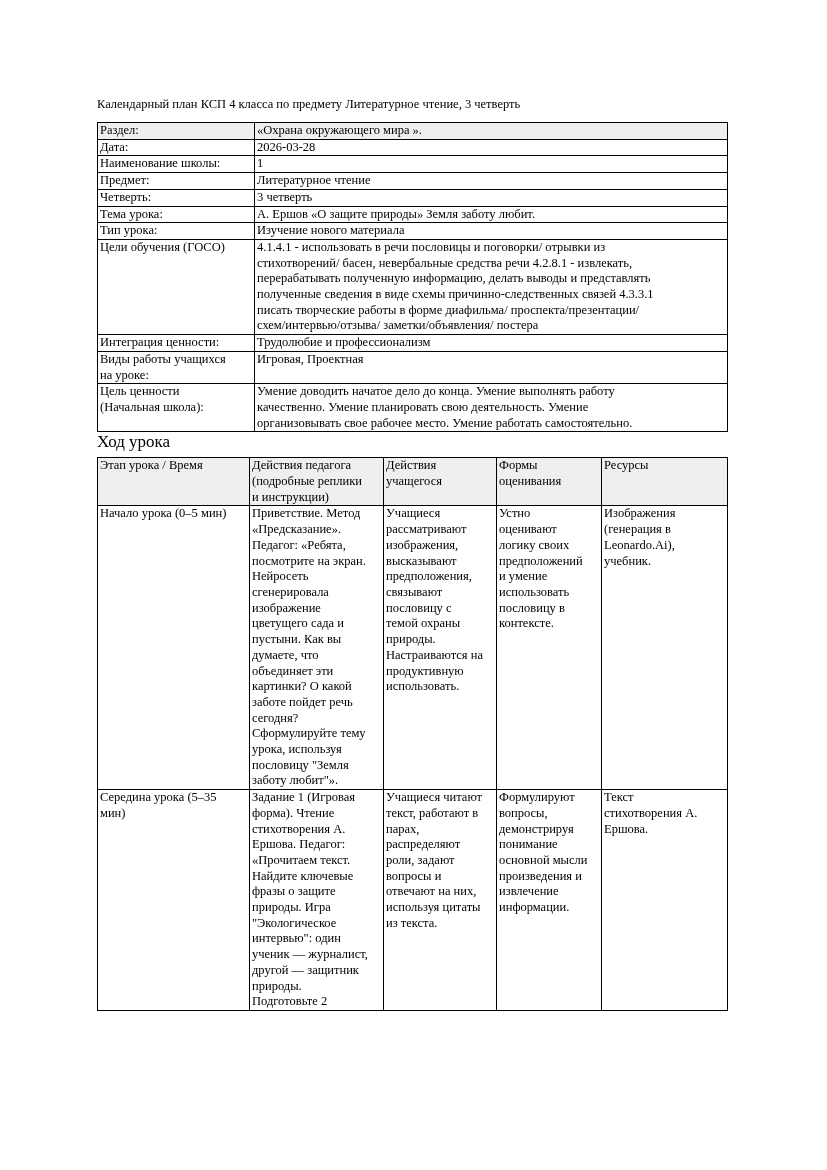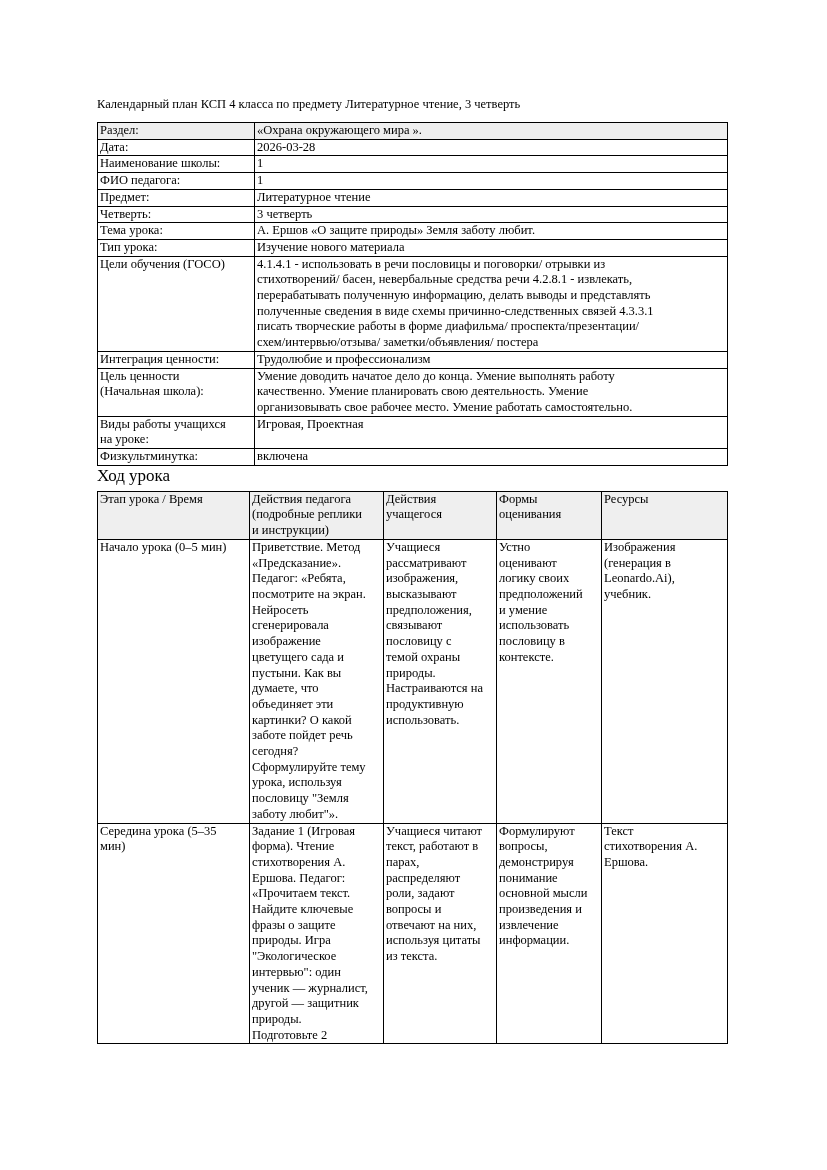--- a/index.html
+++ b/index.html
@@ -61,24 +61,20 @@
       </tr>
       <tr>
         <td>Дата:</td>
         <td>2026-03-28</td>
       </tr>
       <tr>
         <td>Наименование школы:</td>
         <td>1</td>
       </tr>
       <tr>
-        <td>ФИО педагога:</td>
-        <td>1</td>
-      </tr>
-      <tr>
         <td>Предмет:</td>
         <td>Литературное чтение</td>
       </tr>
       <tr>
         <td>Четверть:</td>
         <td>3 четверть</td>
       </tr>
       <tr>
         <td>Тема урока:</td>
         <td>А. Ершов «О защите природы» Земля заботу любит.</td>
@@ -94,34 +90,30 @@
 перерабатывать полученную информацию, делать выводы и представлять
 полученные сведения в виде схемы причинно-следственных связей 4.3.3.1
 писать творческие работы в форме диафильма/ проспекта/презентации/
 схем/интервью/отзыва/ заметки/объявления/ постера</td>
       </tr>
       <tr>
         <td>Интеграция ценности:</td>
         <td>Трудолюбие и профессионализм</td>
       </tr>
       <tr>
+        <td>Виды работы учащихся
+на уроке:</td>
+        <td>Игровая, Проектная</td>
+      </tr>
+      <tr>
         <td>Цель ценности
 (Начальная школа):</td>
         <td>Умение доводить начатое дело до конца. Умение выполнять работу
 качественно. Умение планировать свою деятельность. Умение
 организовывать свое рабочее место. Умение работать самостоятельно.</td>
-      </tr>
-      <tr>
-        <td>Виды работы учащихся
-на уроке:</td>
-        <td>Игровая, Проектная</td>
-      </tr>
-      <tr>
-        <td>Физкультминутка:</td>
-        <td>включена</td>
       </tr>
     </tbody>
   </table>
 
   <p class="section-heading">Ход урока</p>
 
   <table class="lesson">
     <colgroup>
       <col style="width:152px">
       <col style="width:134px">

